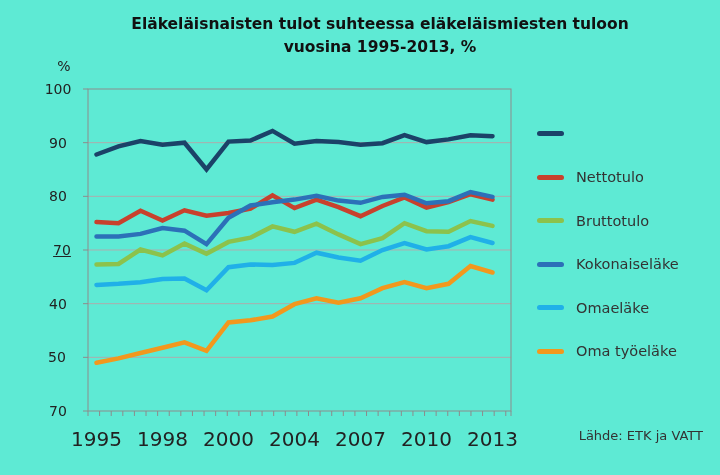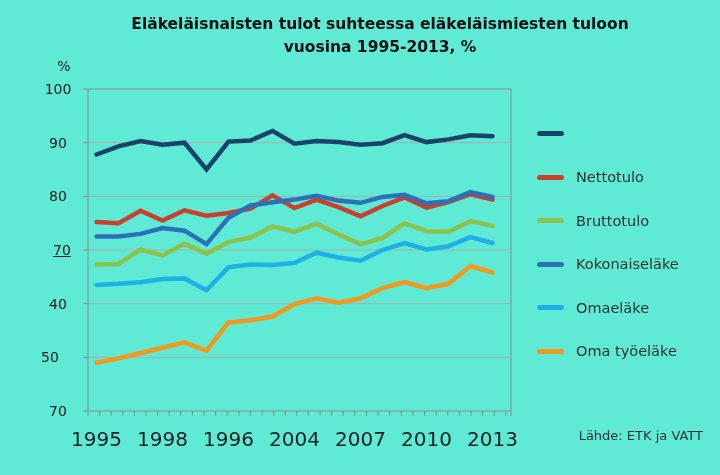--- a/index.html
+++ b/index.html
@@ -90,31 +90,31 @@
       <polyline points="96.5,154.5 118.5,146.4 140.5,141.1 162.5,144.8 184.5,142.7 206.5,169.5 228.5,141.6 250.5,140.5 272.5,130.9 294.5,143.7 316.5,141.1 338.5,142.1 360.5,144.8 382.5,143.2 404.5,135.2 426.5,142.1 448.5,139.4 470.5,135.2 492.5,136.2" fill="none" stroke="#1B4268" stroke-width="4.5" stroke-linejoin="miter" stroke-linecap="round"></polyline>
       <polyline points="96.5,222.1 118.5,223.2 140.5,210.8 162.5,220.5 184.5,210.3 206.5,215.7 228.5,213.0 250.5,208.7 272.5,195.3 294.5,208.1 316.5,199.6 338.5,207.1 360.5,216.2 382.5,206.0 404.5,197.4 426.5,207.6 448.5,202.2 470.5,194.2 492.5,199.6" fill="none" stroke="#C8412D" stroke-width="4.5" stroke-linejoin="miter" stroke-linecap="round"></polyline>
       <polyline points="96.5,264.5 118.5,264.0 140.5,249.5 162.5,255.4 184.5,243.6 206.5,253.8 228.5,241.9 250.5,237.7 272.5,226.4 294.5,231.8 316.5,223.7 338.5,234.4 360.5,244.1 382.5,238.2 404.5,223.2 426.5,231.2 448.5,231.8 470.5,221.0 492.5,225.9" fill="none" stroke="#8CC24C" stroke-width="4.5" stroke-linejoin="miter" stroke-linecap="round"></polyline>
       <polyline points="96.5,236.6 118.5,236.6 140.5,233.9 162.5,228.0 184.5,230.7 206.5,244.1 228.5,217.8 250.5,205.5 272.5,202.2 294.5,199.6 316.5,195.8 338.5,200.6 360.5,202.8 382.5,196.9 404.5,194.7 426.5,203.3 448.5,201.2 470.5,192.0 492.5,196.9" fill="none" stroke="#2C70B8" stroke-width="4.5" stroke-linejoin="miter" stroke-linecap="round"></polyline>
       <polyline points="96.5,284.9 118.5,283.8 140.5,282.2 162.5,279.0 184.5,278.4 206.5,290.3 228.5,267.2 250.5,264.5 272.5,265.0 294.5,262.9 316.5,252.7 338.5,257.5 360.5,260.7 382.5,250.0 404.5,243.0 426.5,249.5 448.5,246.2 470.5,237.1 492.5,243.0" fill="none" stroke="#20B0E8" stroke-width="4.5" stroke-linejoin="miter" stroke-linecap="round"></polyline>
       <polyline points="96.5,362.7 118.5,358.4 140.5,353.0 162.5,347.7 184.5,342.3 206.5,350.9 228.5,322.4 250.5,320.3 272.5,316.5 294.5,304.2 316.5,298.3 338.5,302.6 360.5,298.3 382.5,288.1 404.5,282.2 426.5,288.1 448.5,283.8 470.5,266.1 492.5,272.5" fill="none" stroke="#F2981D" stroke-width="4.5" stroke-linejoin="miter" stroke-linecap="round"></polyline>
     </svg>
 
   <div id="ylabels">
       <div style="left: 38px; top: 403px;">70</div>
-      <div style="left: 30px; top: 349.333px;">50</div>
+      <div style="left: 37px; top: 349.333px;">50</div>
       <div style="left: 38px; top: 295.667px;">40</div>
       <div style="left: 42px; top: 242px; text-decoration: underline;">70</div>
       <div style="left: 38px; top: 188.333px;">80</div>
       <div style="left: 38px; top: 134.667px;">90</div>
       <div style="left: 38px; top: 81px;">100</div>
     </div>
   <div id="xlabels">
       <div style="left: 66.5px; top: 427px;">1995</div>
       <div style="left: 132.5px; top: 427px;">1998</div>
-      <div style="left: 198.5px; top: 427px;">1996</div>
+      <div style="left: 198.5px; top: 427px;">2000</div>
       <div style="left: 264.5px; top: 427px;">2004</div>
       <div style="left: 330.5px; top: 427px;">2007</div>
       <div style="left: 396.5px; top: 427px;">2010</div>
       <div style="left: 462.5px; top: 427px;">2013</div>
     </div>
   <div id="legend">
       <div class="legend-item">
         <span class="legend-swatch" style="background: rgb(27, 66, 104);"></span>
       </div>
       <div class="legend-item">

